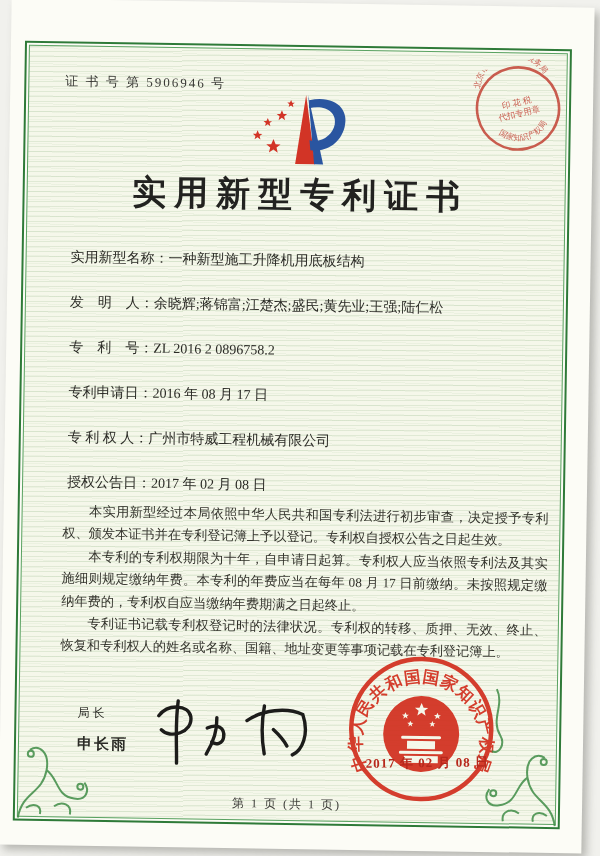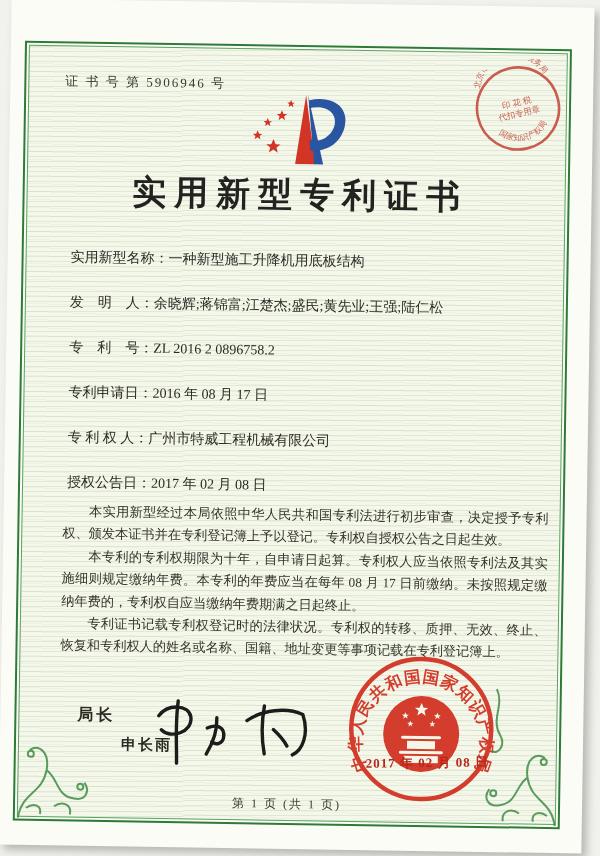--- a/index.html
+++ b/index.html
@@ -34,22 +34,22 @@
     font-size:34px;font-weight:bold;color:#222220;
     letter-spacing:8px;text-indent:8px;
   }
   .fields{left:44px;right:28px;top:202px;}
   .field-row{height:22px;margin-bottom:23px;font-size:14px;color:#2b2b26;white-space:nowrap;}
   .field-label{color:#2b2b26;}
   .field-value{color:#2b2b26;}
   .paras{left:40px;width:486px;top:454px;font-size:13.2px;line-height:22.4px;
     color:#33332c;text-align:justify;}
   .paras p{margin:0;text-indent:2em;}
-  .director-label{left:58px;top:658px;font-size:16px;font-weight:bold;letter-spacing:3px;color:#2b2b26;}
-  .director-name{left:58px;top:688px;font-size:15px;font-weight:bold;letter-spacing:2px;color:#2b2b26;margin-left:44px;}
+  .director-label{left:58px;top:658px;font-size:12px;font-weight:normal;letter-spacing:3px;color:#2b2b26;}
+  .director-name{left:58px;top:688px;font-size:15px;font-weight:bold;letter-spacing:2px;color:#2b2b26;}
   .signature{left:126px;top:632px;}
   .authority-seal{left:327px;top:602px;opacity:.93;}
   .seal-date{left:347px;top:702px;font-size:13px;font-weight:bold;color:#b7281c;
     letter-spacing:1px;transform:rotate(-1.5deg);white-space:nowrap;}
   .page-footer{left:0;right:0;top:746px;text-align:center;font-size:12px;
     letter-spacing:2px;color:#3a3a36;}
   .tax-stamp{left:444px;top:10px;transform:rotate(-14deg);opacity:.88;}
   .ornament-left{left:-4px;bottom:-6px;}
   .ornament-right{right:-4px;bottom:-6px;transform:scaleX(-1);}
 </style>

